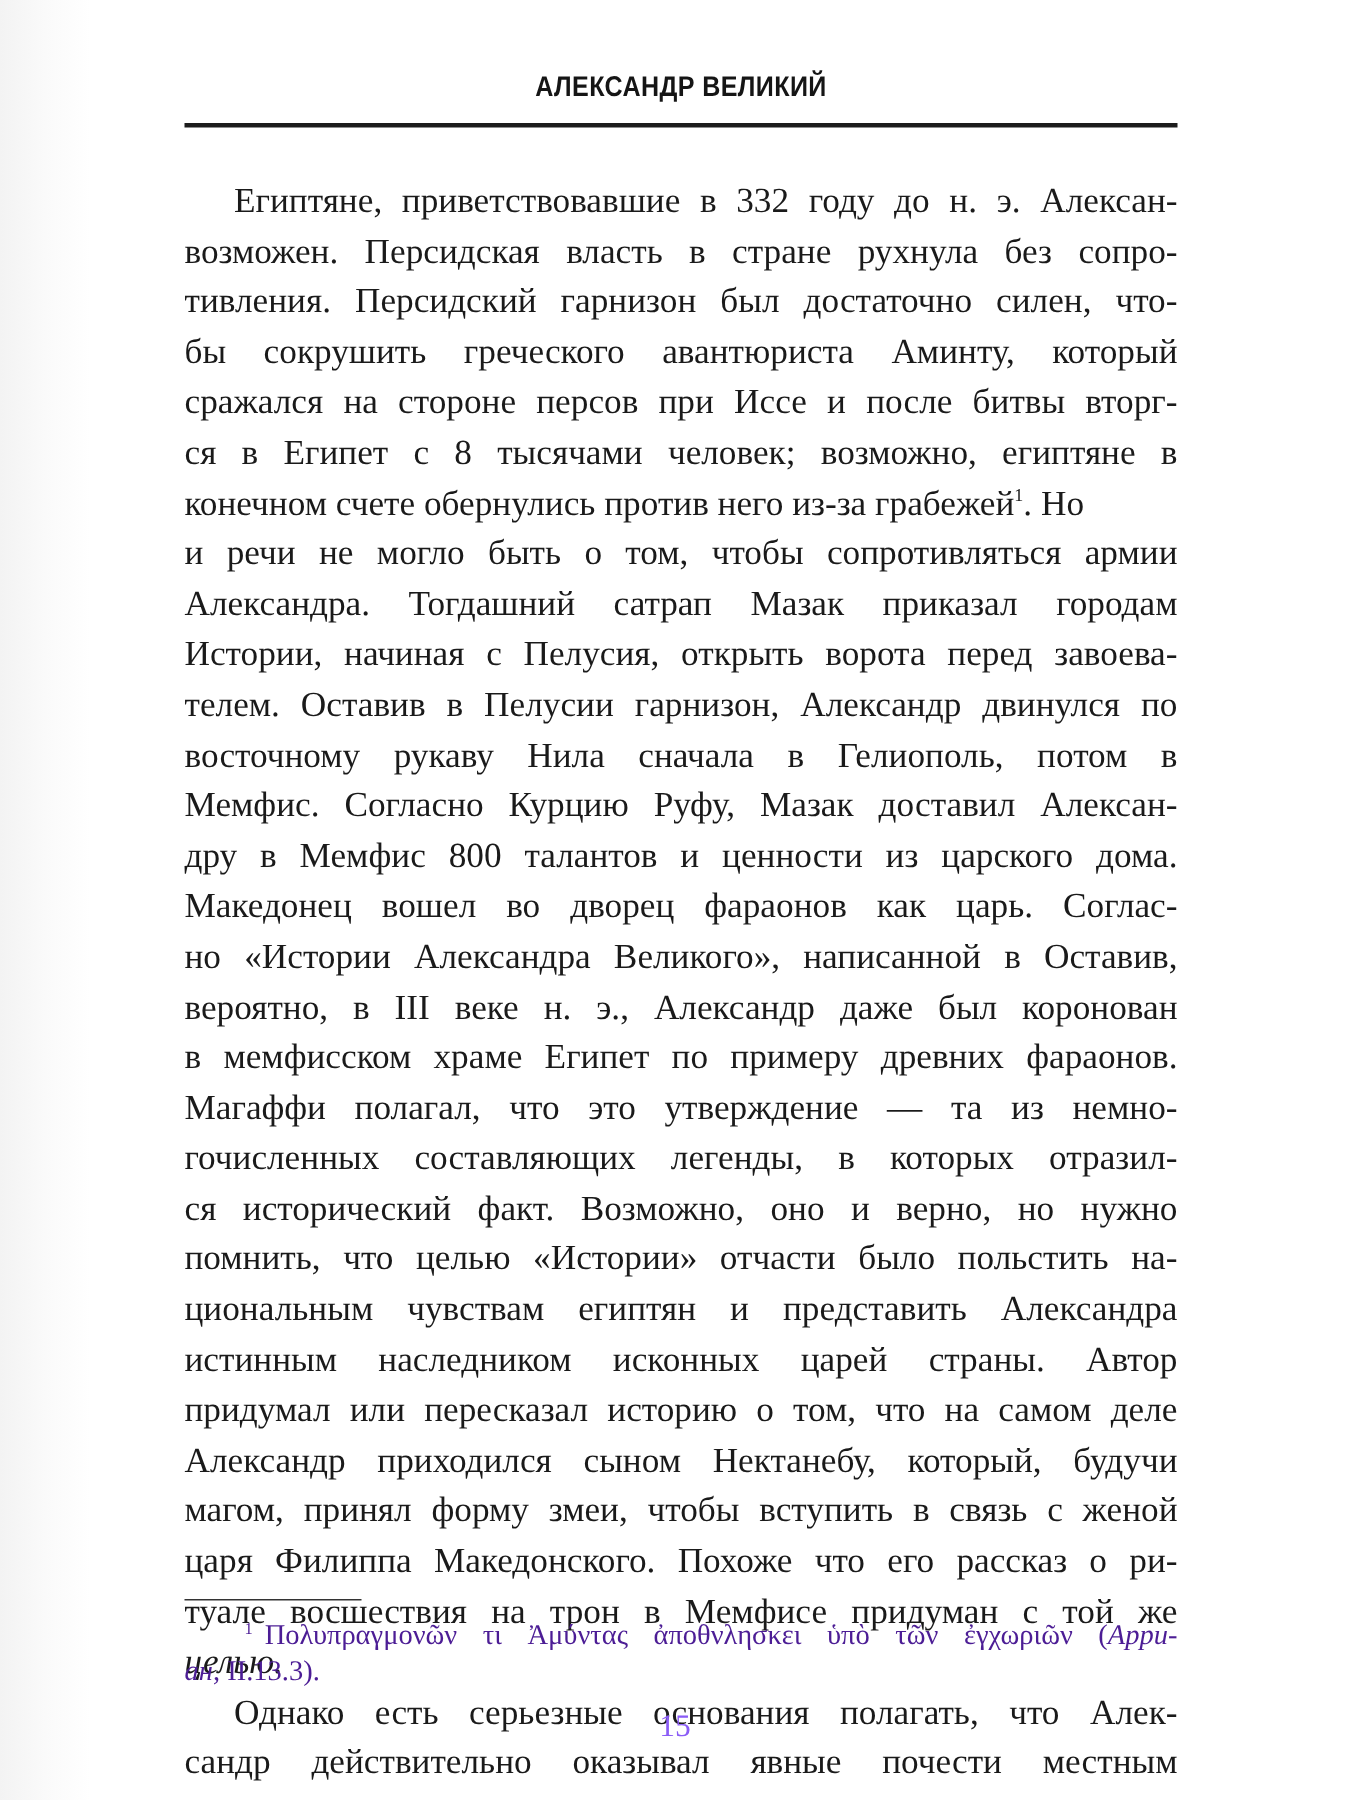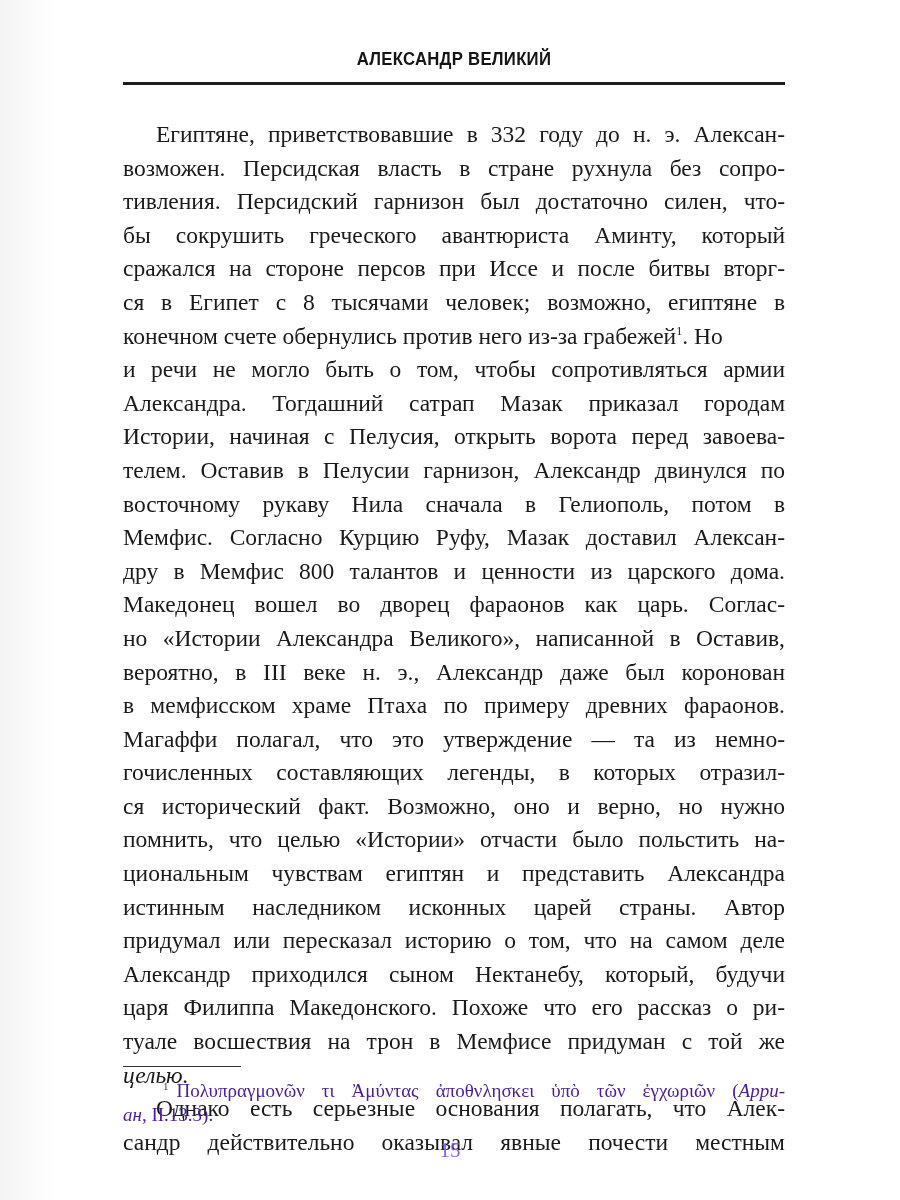--- a/index.html
+++ b/index.html
@@ -158,29 +158,30 @@
     <div class="line"><span class="inner">и речи не могло быть о том, чтобы сопротивляться армии</span></div>
     <div class="line"><span class="inner">Александра. Тогдашний сатрап Мазак приказал городам</span></div>
     <div class="line"><span class="inner">Истории, начиная с Пелусия, открыть ворота перед завоева-</span></div>
     <div class="line"><span class="inner">телем. Оставив в Пелусии гарнизон, Александр двинулся по</span></div>
     <div class="line"><span class="inner">восточному рукаву Нила сначала в Гелиополь, потом в</span></div>
     <div class="line"><span class="inner">Мемфис. Согласно Курцию Руфу, Мазак доставил Алексан-</span></div>
     <div class="line"><span class="inner">дру в Мемфис 800 талантов и ценности из царского дома.</span></div>
     <div class="line"><span class="inner">Македонец вошел во дворец фараонов как царь. Соглас-</span></div>
     <div class="line"><span class="inner">но «Истории Александра Великого», написанной в Оставив,</span></div>
     <div class="line"><span class="inner">вероятно, в III веке н. э., Александр даже был коронован</span></div>
-    <div class="line"><span class="inner">в мемфисском храме Птаха по примеру древних фараонов.</span></div>
+    <div class="line"><span class="inner">в мемфисском храме Египет по примеру древних фараонов.</span></div>
     <div class="line"><span class="inner">Магаффи полагал, что это утверждение — та из немно-</span></div>
     <div class="line"><span class="inner">гочисленных составляющих легенды, в которых отразил-</span></div>
     <div class="line"><span class="inner">ся исторический факт. Возможно, оно и верно, но нужно</span></div>
     <div class="line"><span class="inner">помнить, что целью «Истории» отчасти было польстить на-</span></div>
     <div class="line"><span class="inner">циональным чувствам египтян и представить Александра</span></div>
     <div class="line"><span class="inner">истинным наследником исконных царей страны. Автор</span></div>
     <div class="line"><span class="inner">придумал или пересказал историю о том, что на самом деле</span></div>
     <div class="line"><span class="inner">Александр приходился сыном Нектанебу, который, будучи</span></div>
+    <div class="line"><span class="inner">магом, принял форму змеи, чтобы вступить в связь с женой</span></div>
     <div class="line"><span class="inner">царя Филиппа Македонского. Похоже что его рассказ о ри-</span></div>
     <div class="line"><span class="inner">туале восшествия на трон в Мемфисе придуман с той же</span></div>
     <div class="line last"><span class="inner">целью.</span></div>
 
     <div class="line indent"><span class="inner">Однако есть серьезные основания полагать, что Алек-</span></div>
     <div class="line"><span class="inner">сандр действительно оказывал явные почести местным</span></div>
 
   </div>
 
   <div class="fn-rule"></div>

